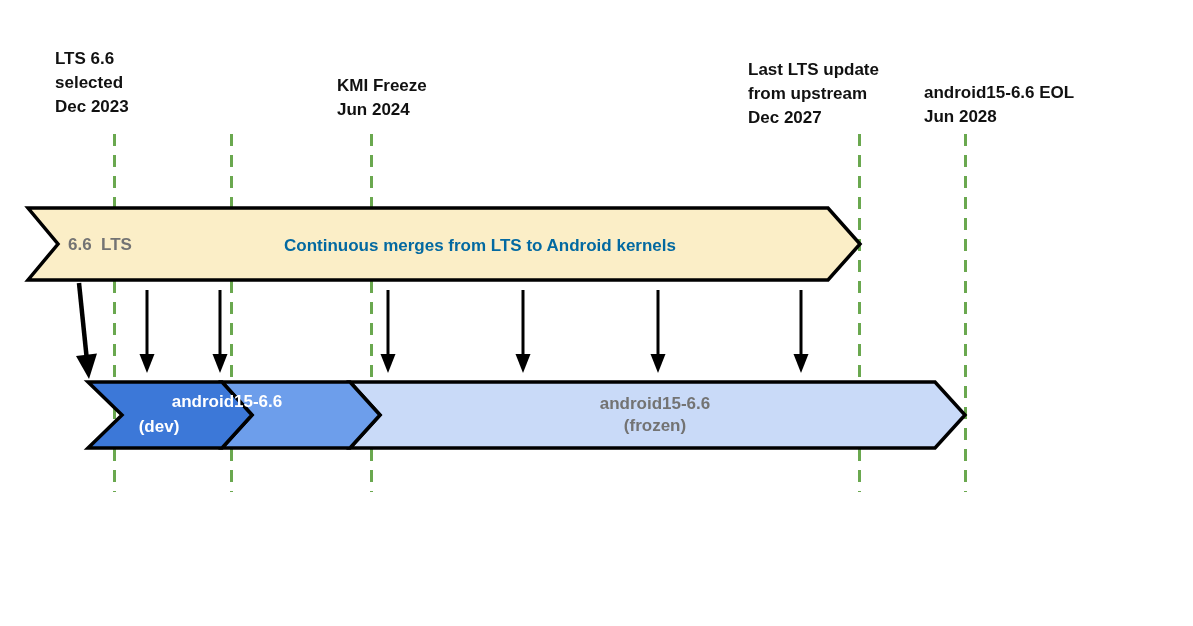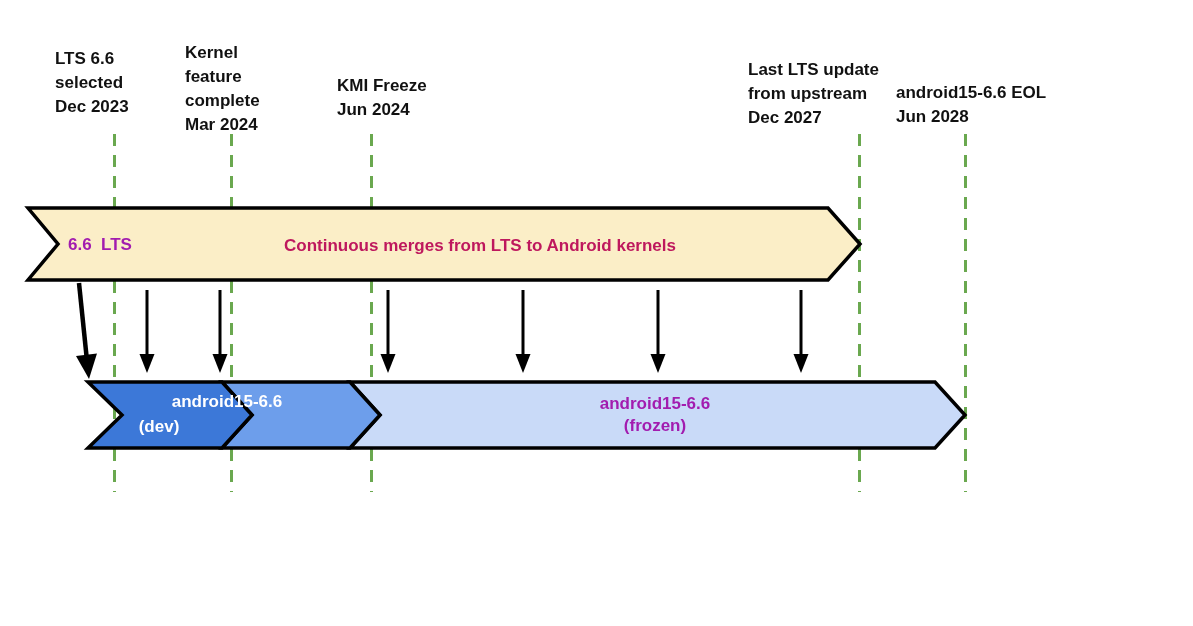--- a/index.html
+++ b/index.html
@@ -44,49 +44,45 @@
     z-index: 2;
   }
   .band-text {
     position: absolute;
     font-size: 17px;
     font-weight: bold;
     z-index: 3;
   }
   .band-text.center { text-align: center; }
   .band-text.white  { color: #ffffff; }
-  .band-text.black  { color: #a21caf; }
-  .band-text.gray   { color: #be185d; }
+  .band-text.black  { color: #737373; }
+  .band-text.gray   { color: #0369a1; }
   .band-text.pre    { white-space: pre; }
   .band-text.preline{ white-space: pre-line; line-height: 22px; }
 </style>
 </head>
 <body>
 
 <div class="canvas">
 
   <div class="milestone-line" style="left:113px;"></div>
   <div class="milestone-line" style="left:230px;"></div>
   <div class="milestone-line" style="left:370px;"></div>
   <div class="milestone-line" style="left:858px;"></div>
   <div class="milestone-line" style="left:964px;"></div>
 
   <div class="milestone-label" style="left:55px;  top:47px;">LTS 6.6
 selected
 Dec 2023</div>
-  <div class="milestone-label" style="left:185px; top:41px;">Kernel
-feature
-complete
-Mar 2024</div>
   <div class="milestone-label" style="left:337px; top:74px;">KMI Freeze
 Jun 2024</div>
   <div class="milestone-label" style="left:748px; top:58px;">Last LTS update
 from upstream
 Dec 2027</div>
-  <div class="milestone-label" style="left:896px; top:81px;">android15-6.6 EOL
+  <div class="milestone-label" style="left:924px; top:81px;">android15-6.6 EOL
 Jun 2028</div>
 
   <svg class="bands-svg" width="1193" height="626" viewBox="0 0 1193 626">
 
     <polygon points="28,208 828,208 860,244 828,280 28,280 58,244" stroke="#000000" stroke-width="3.5" stroke-linejoin="miter" fill="#fbeec7"></polygon>
 
     <g>
       <line x1="79" y1="283" x2="86.5" y2="356" stroke="#000000" stroke-width="4.5"></line>
       <polygon points="76,356 97,353.5 89,379" fill="#000000"></polygon>
     </g>

